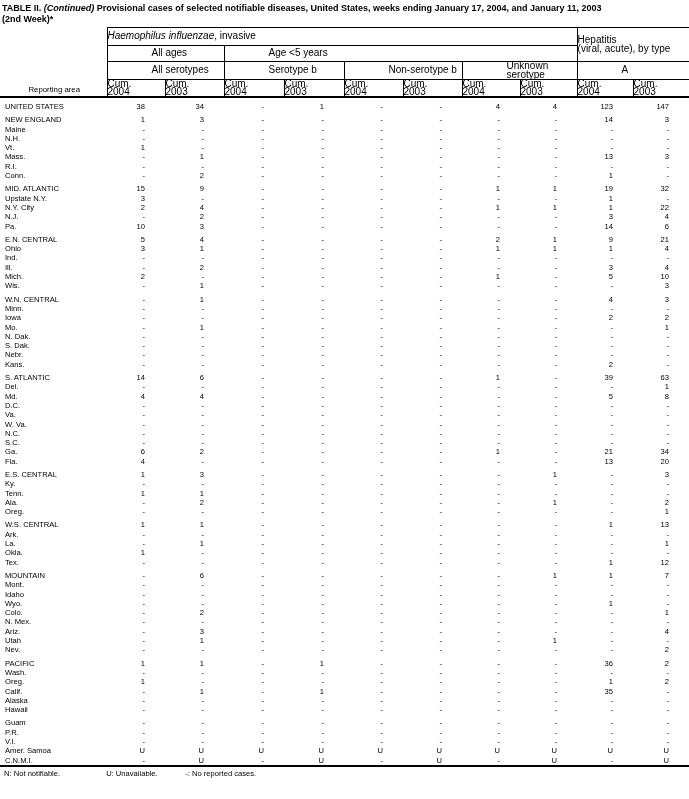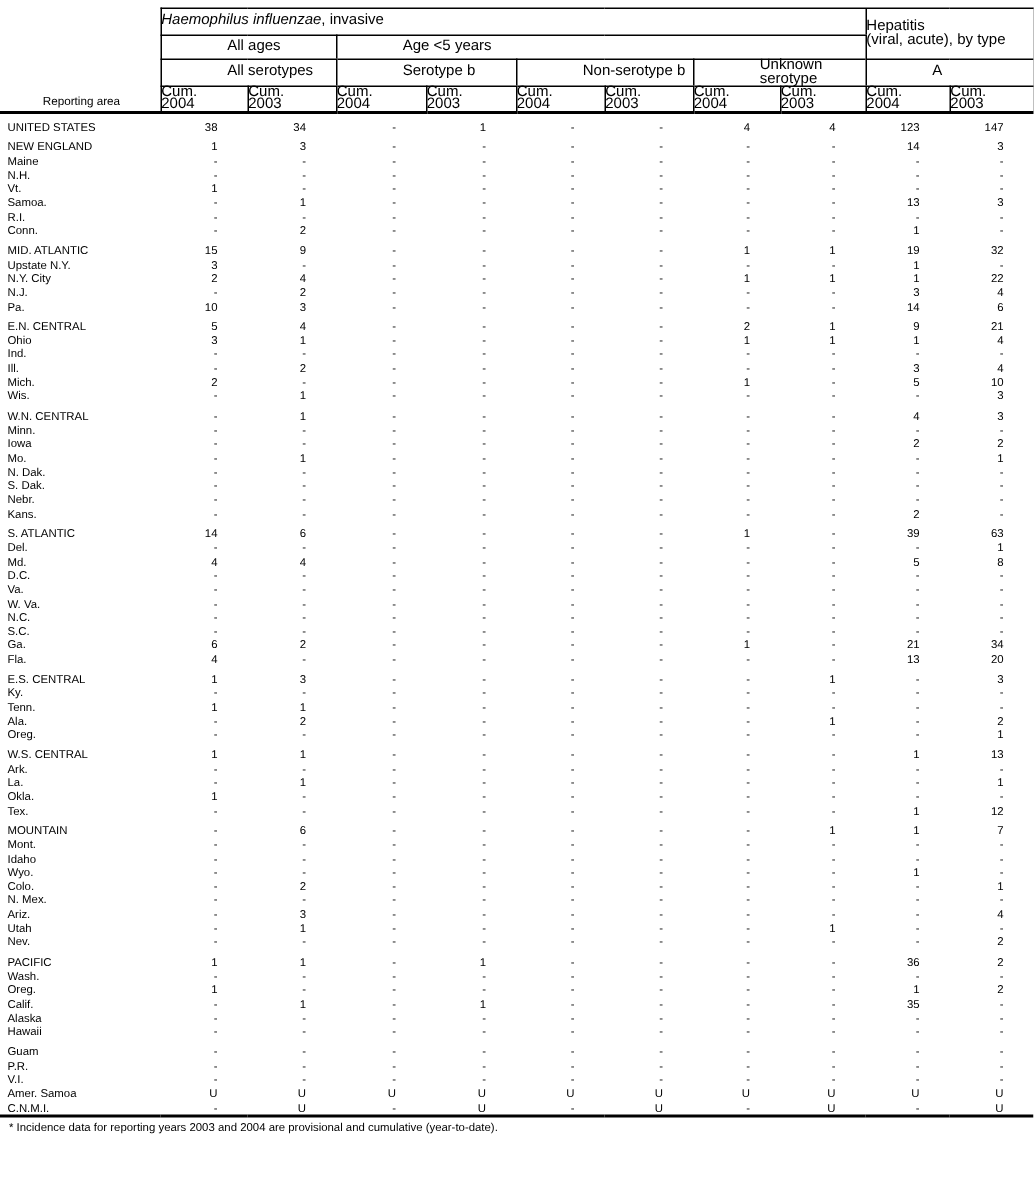--- a/index.html
+++ b/index.html
@@ -38,20 +38,22 @@
   .fnotes { font-size:7.6px; line-height:9.5px; padding:2px 0 0 4px; }
   .fnote-defs span { display:inline-block; }
   .fnote-defs .d1 { width:100px; }
   .fnote-defs .d2 { width:77px; }
   .fnote-star { padding-left:2px; }
 </style>
 </head>
 <body>
 
 <div class="title">
+  <div><span>TABLE II. </span><span class="cont">(Continued)</span><span> Provisional cases of selected notifiable diseases, United States, weeks ending January 17, 2004, and January 11, 2003</span></div>
+  <div><span>(2nd Week)*</span></div>
 </div>
 
 <table class="main" id="main-table">
   <colgroup>
     <col style="width:107px">
       <col style="width:58px">
       <col style="width:59px">
     <col style="width:60px">
       <col style="width:60px">
       <col style="width:59px">
@@ -186,21 +188,21 @@
         <td class="val">-</td>
         <td class="val">-</td>
         <td class="val">-</td>
         <td class="val">-</td>
         <td class="val">-</td>
         <td class="val">-</td>
         <td class="val">-</td>
         <td class="val">-</td>
       </tr>
       <tr>
-        <td class="area">Samoa.</td>
+        <td class="area">Mass.</td>
         <td class="val">-</td>
         <td class="val">1</td>
         <td class="val">-</td>
         <td class="val">-</td>
         <td class="val">-</td>
         <td class="val">-</td>
         <td class="val">-</td>
         <td class="val">-</td>
         <td class="val">13</td>
         <td class="val">3</td>
@@ -1013,14 +1015,18 @@
         <td class="val">U</td>
         <td class="val">-</td>
         <td class="val">U</td>
         <td class="val">-</td>
         <td class="val">U</td>
       </tr>
     </tbody>
   </table>
 
 <div class="fnotes">
-  <div class="fnote-star">* Incidence data for reporting years 2003 and 2004 are provisional and cumulative (year-to-date).</div>
+  <div class="fnote-defs">
+    <span class="d1">N: Not notifiable.</span>
+    <span class="d2">U: Unavailable.</span>
+    <span class="d3">-: No reported cases.</span>
+  </div>
 </div>
 
 </body></html>

